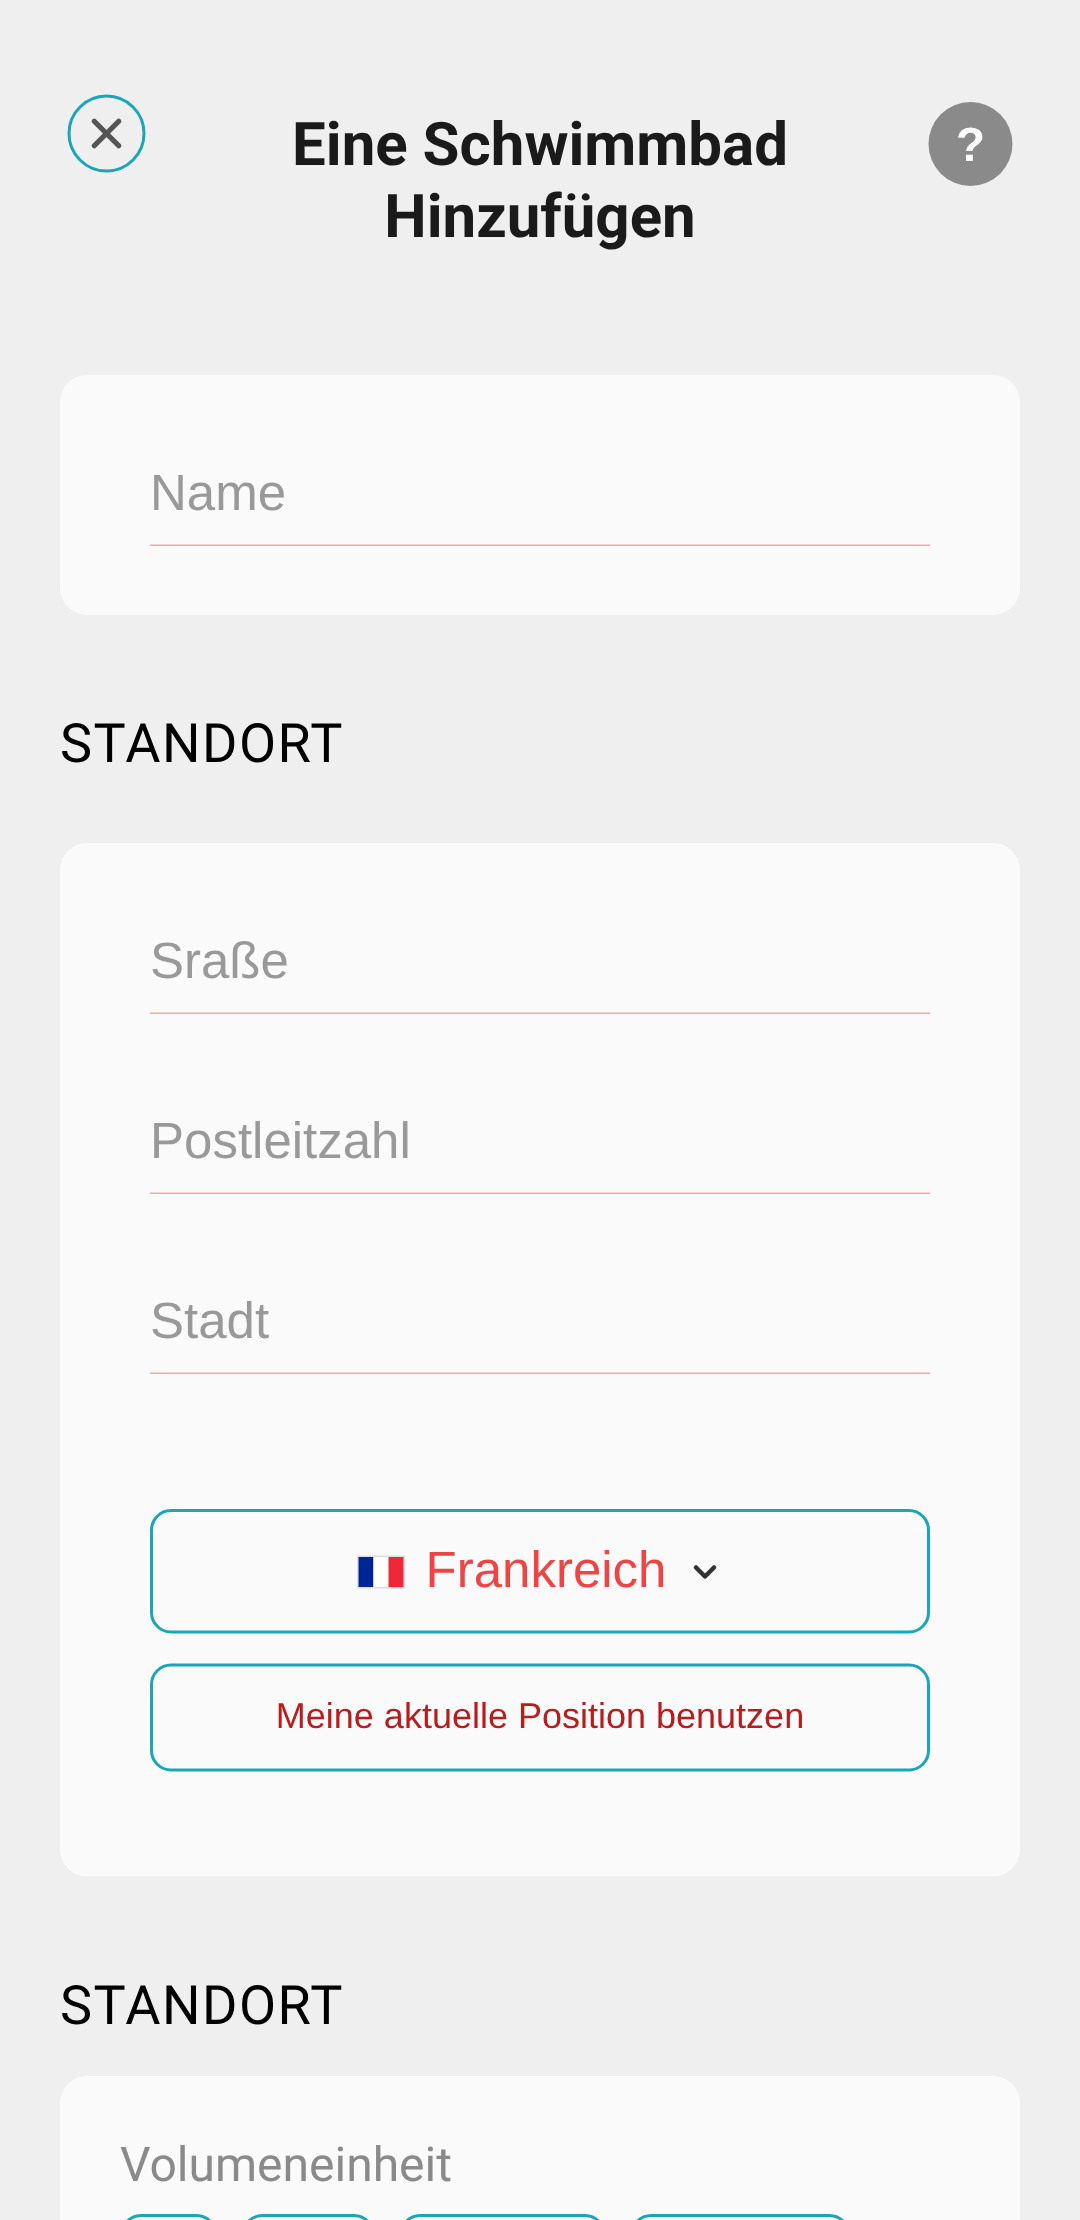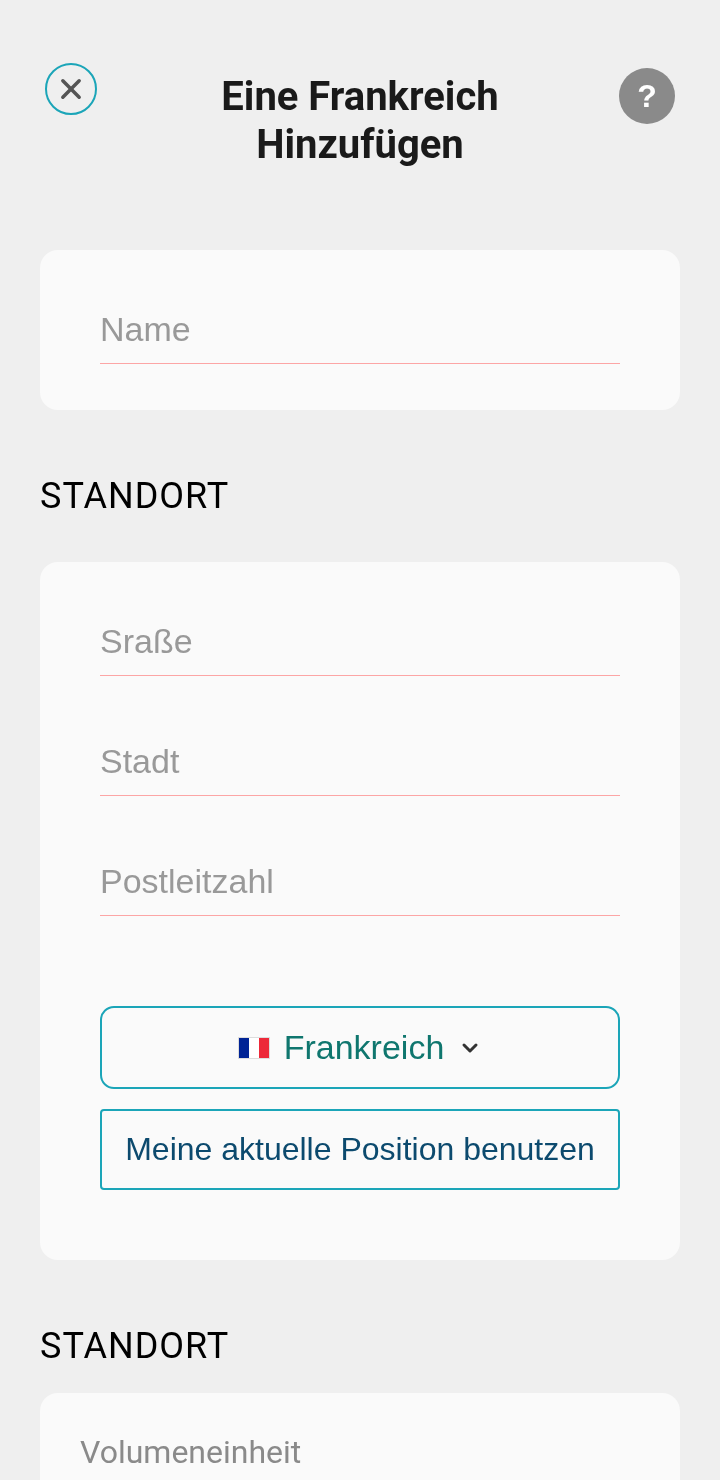--- a/index.html
+++ b/index.html
@@ -100,21 +100,21 @@
       margin: 65px 40px 20px;
       letter-spacing: 1px;
     }
     .country-btn {
       width: 100%;
       border: 2px solid #1ba5b8;
       border-radius: 14px;
       background: transparent;
       padding: 20px;
       font-size: 34px;
-      color: #0f766e;
+      color: #ef4444;
       display: flex;
       align-items: center;
       justify-content: center;
       gap: 14px;
       cursor: pointer;
       margin-top: 90px;
     }
     .flag {
       display: inline-flex;
       width: 32px;
@@ -124,25 +124,25 @@
     .flag-blue { background: #002395; width: 33.33%; height: 100%; }
     .flag-white { background: #ffffff; width: 33.33%; height: 100%; }
     .flag-red { background: #ed2939; width: 33.33%; height: 100%; }
     .chevron-down {
       width: 24px;
       height: 24px;
     }
     .location-btn {
       width: 100%;
       border: 2px solid #1ba5b8;
-      border-radius: 4px;
+      border-radius: 14px;
       background: transparent;
       padding: 20px;
-      font-size: 32px;
-      color: #0c4a6e;
+      font-size: 24px;
+      color: #b91c1c;
       cursor: pointer;
       margin-top: 20px;
     }
     .card-location {
       padding-bottom: 70px;
     }
     .card-features {
       margin-top: 26px;
       padding: 40px 40px 30px;
     }
@@ -168,43 +168,43 @@
 </head>
 <body>
 
 <div class="header">
   <button class="close-btn">
     <svg viewBox="0 0 24 24" fill="none" stroke="#555" stroke-width="3" stroke-linecap="round">
       <line x1="5" y1="5" x2="19" y2="19"></line>
       <line x1="19" y1="5" x2="5" y2="19"></line>
     </svg>
   </button>
-  <h1 class="title">Eine Frankreich Hinzufügen</h1>
+  <h1 class="title">Eine Schwimmbad Hinzufügen</h1>
   <button class="help-btn">
     <span>?</span>
   </button>
 </div>
 
 <div class="card card-first">
   <div class="input-group">
     <input type="text" class="text-input" placeholder="Name" style="">
   </div>
 </div>
 
 <h2 class="section-header">STANDORT</h2>
 
 <div class="card card-location">
   <div class="input-group">
     <input type="text" class="text-input" placeholder="Sraße" style="">
   </div>
   <div class="input-group">
+    <input type="text" class="text-input" placeholder="Postleitzahl" style="">
+  </div>
+  <div class="input-group">
     <input type="text" class="text-input" placeholder="Stadt" style="">
-  </div>
-  <div class="input-group">
-    <input type="text" class="text-input" placeholder="Postleitzahl" style="">
   </div>
   <button class="country-btn">
     <span class="flag">
       <span class="flag-blue"></span>
       <span class="flag-white"></span>
       <span class="flag-red"></span>
     </span>
     <span>Frankreich</span>
     <svg class="chevron-down" viewBox="0 0 24 24" fill="none" stroke="#333" stroke-width="3" stroke-linecap="round" stroke-linejoin="round">
       <polyline points="6 9 12 15 18 9"></polyline>

